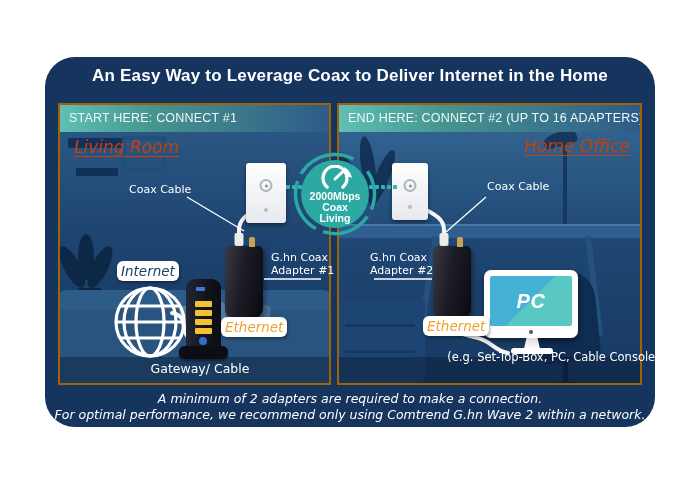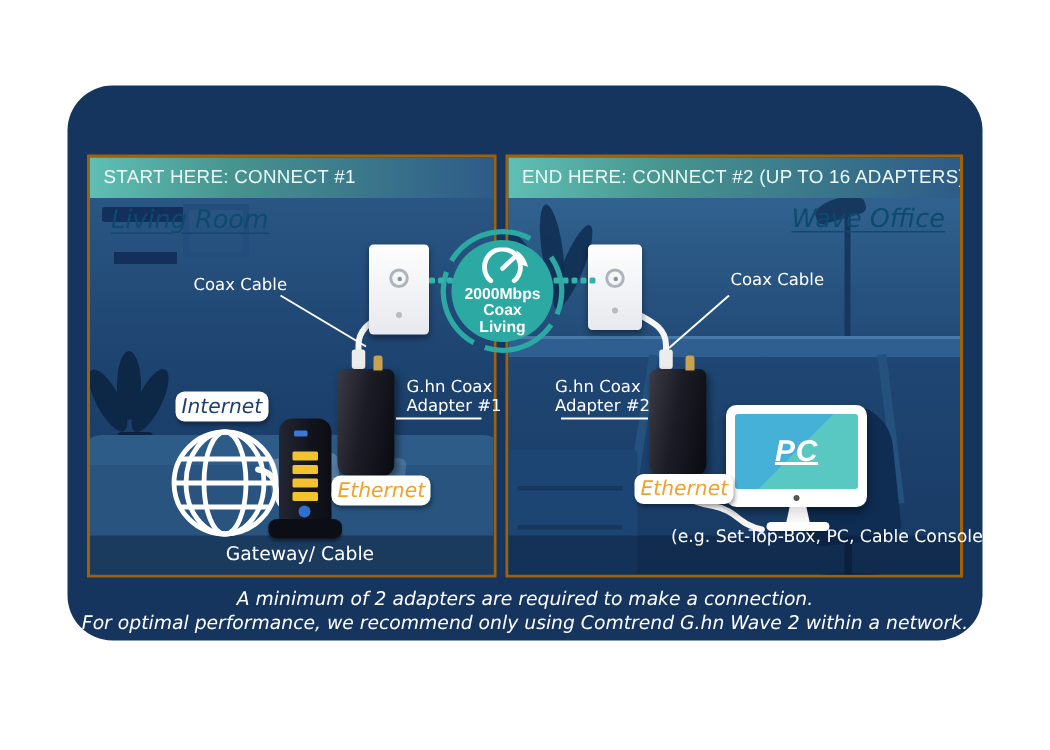--- a/index.html
+++ b/index.html
@@ -64,52 +64,53 @@
 
   .router{position:absolute;left:186px;top:279px;width:35px;height:69px;background:linear-gradient(90deg,#232633,#12141d 60%,#0c0d14);border-radius:9px 9px 2px 2px;}
   .router-led{position:absolute;left:10px;top:8px;width:9px;height:4px;background:#3b78d8;border-radius:1px;}
   .router-port{position:absolute;left:9px;width:17px;height:6px;background:#f2c231;border-radius:1px;}
   .router-port.r1{top:22px;} .router-port.r2{top:31px;} .router-port.r3{top:40px;} .router-port.r4{top:49px;}
   .router-jack{position:absolute;left:13px;top:58px;width:8px;height:8px;background:#2f6fd0;border-radius:50%;}
   .router-stand{position:absolute;left:179px;top:346px;width:49px;height:13px;background:#0c0e15;border-radius:6px/5px;box-shadow:0 2px 2px rgba(0,0,0,.4);}
 
   .monitor{position:absolute;left:484px;top:270px;width:94px;height:68px;background:#fff;border-radius:7px;box-shadow:0 3px 6px rgba(0,0,0,.45);}
   .monitor-screen{position:absolute;left:6px;top:6px;width:82px;height:50px;background:linear-gradient(135deg,#45b1d7 50%,#59c7c2 50%);border-radius:2px;display:flex;align-items:center;justify-content:center;}
-  .pc-text{color:#fff;font-style:italic;font-weight:bold;font-size:20px;letter-spacing:.5px;text-decoration:underline;}
+  .pc-text{color:#fff;font-style:italic;font-weight:bold;font-size:20px;letter-spacing:.5px;}
   .monitor-dot{position:absolute;left:50%;bottom:4px;width:4px;height:4px;background:#555;border-radius:50%;transform:translateX(-50%);}
   .monitor-neck{position:absolute;left:524px;top:338px;width:16px;height:11px;background:linear-gradient(#ddd,#fff);clip-path:polygon(15% 0,85% 0,100% 100%,0 100%);}
   .monitor-base{position:absolute;left:511px;top:348px;width:42px;height:6px;background:#fff;border-radius:3px;box-shadow:0 2px 3px rgba(0,0,0,.4);}
 
   .badge{position:absolute;left:301px;top:160px;width:68px;height:68px;border-radius:50%;background:#2BA9A2;display:flex;flex-direction:column;align-items:center;justify-content:center;z-index:30;}
   .badge-line{color:#fff;font-weight:bold;font-size:10.5px;line-height:11px;}
 
   .tag{position:absolute;background:#fff;border-radius:6px;padding:2px 4px;font-style:italic;font-size:13.5px;font-family:"DejaVu Sans",sans-serif;box-shadow:1px 2px 3px rgba(0,0,0,.35);z-index:20;}
   .tag.internet{left:117px;top:261px;color:#1c3f6e;}
   .tag.eth1{left:221px;top:317px;color:#f0a12c;}
   .tag.eth2{left:423px;top:316px;color:#f0a12c;}
 
-  .room{position:absolute;color:#0c4a6e;font-family:"DejaVu Sans",sans-serif;font-style:italic;font-size:17px;text-decoration:underline;text-underline-offset:3px;z-index:20;}
+  .room{position:absolute;color:#c2410c;font-family:"DejaVu Sans",sans-serif;font-style:italic;font-size:17px;text-decoration:underline;text-underline-offset:3px;z-index:20;}
   .room.lr{left:74px;top:137px;}
   .room.ho{left:498px;top:136px;width:132px;text-align:right;}
 
   .slabel{position:absolute;color:#fff;font-family:"DejaVu Sans",sans-serif;font-size:11px;line-height:13px;z-index:20;}
   .coax1{left:129px;top:183px;}
   .coax2{left:487px;top:180px;}
   .alabel1{left:271px;top:251px;}
   .alabel2{left:370px;top:251px;}
   .gateway{left:138px;top:362px;width:124px;text-align:center;font-size:12.5px;}
   .devnote{left:436px;top:351px;width:235px;text-align:center;font-size:11.5px;line-height:13.5px;}
 
   .footer{position:absolute;left:45px;top:391px;width:610px;text-align:center;color:#fff;font-family:"DejaVu Sans",sans-serif;font-style:italic;font-size:12.5px;line-height:15.5px;z-index:20;}
 </style>
 </head>
 <body>
 
 <div class="stage">
   <div class="card"></div>
+  <div class="title">An Easy Way to Leverage Coax to Deliver Internet in the Home</div>
 
   <div class="panel left">
     <div class="panel-header">START HERE: CONNECT #1</div>
     <div class="panel-body">
       <div class="scene-el shelf1"></div>
       <div class="scene-el shelf2"></div>
       <div class="scene-el frame"></div>
       <div class="scene-el leaf l1"></div>
       <div class="scene-el leaf l2"></div>
       <div class="scene-el leaf l3"></div>
@@ -217,21 +218,21 @@
       <circle cx="150" cy="322" r="34"></circle>
       <ellipse cx="150" cy="322" rx="14" ry="34"></ellipse>
       <ellipse cx="150" cy="322" rx="26" ry="34"></ellipse>
       <line x1="120" y1="306" x2="180" y2="306"></line>
       <line x1="116" y1="322" x2="184" y2="322"></line>
       <line x1="120" y1="338" x2="180" y2="338"></line>
     </g>
   </svg>
 
   <div class="room lr">Living Room</div>
-  <div class="room ho">Wave Office</div>
+  <div class="room ho">Home Office</div>
 
   <div class="slabel coax1">Coax Cable</div>
   <div class="slabel coax2">Coax Cable</div>
 
   <div class="slabel alabel1">
     <div>G.hn Coax</div>
     <div>Adapter #1</div>
   </div>
   <div class="slabel alabel2">
     <div>G.hn Coax</div>

